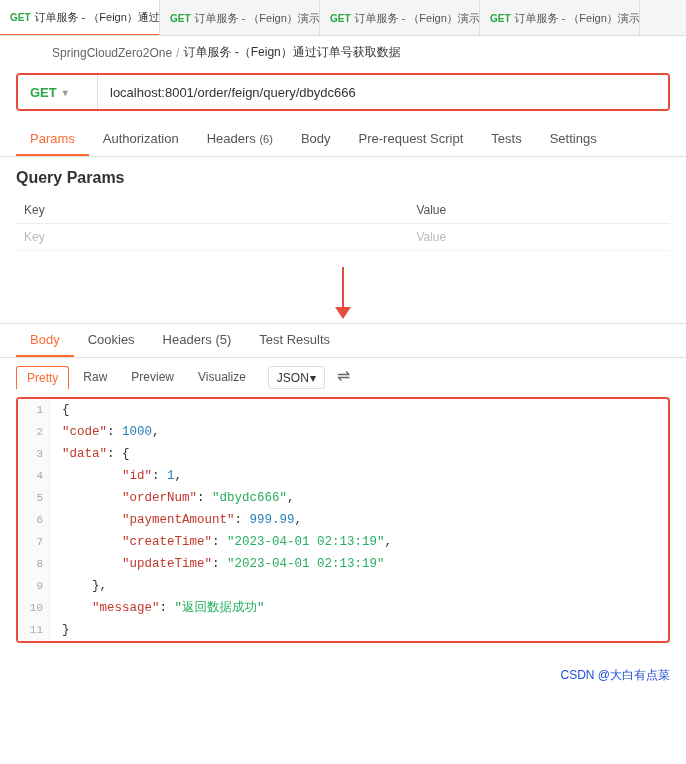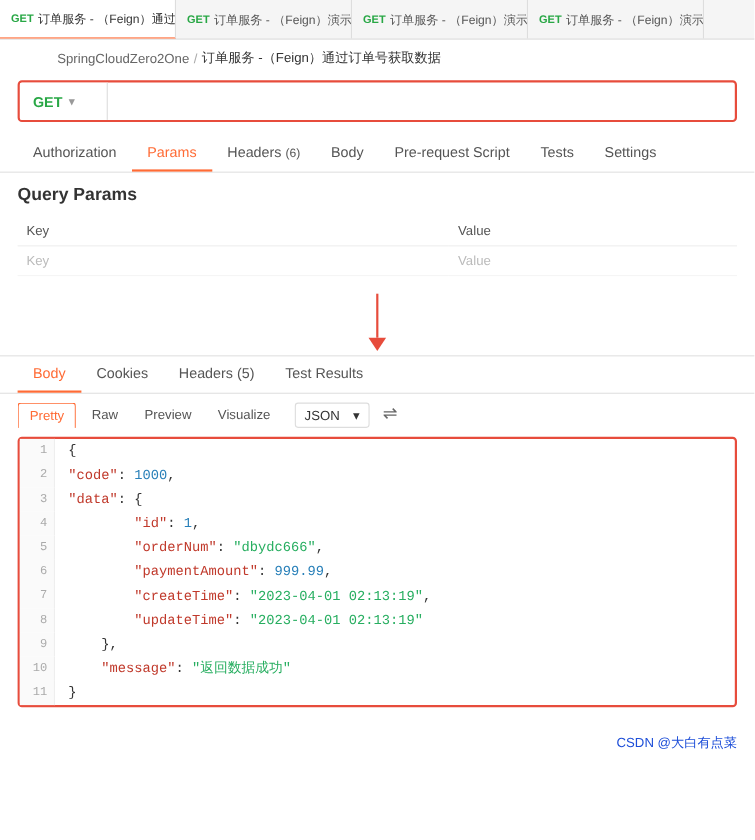--- a/index.html
+++ b/index.html
@@ -225,21 +225,21 @@
       background: #fff;
       color: #ff6b35;
       border: 1px solid #ff6b35;
       border-bottom: none;
       border-radius: 3px 3px 0 0;
     }
     .fmt-select {
       margin-left: 8px;
       display: flex;
       align-items: center;
-      gap: 12px;
+      gap: 1px;
       padding: 3px 8px;
       border: 1px solid #ddd;
       border-radius: 3px;
       font-size: 12px;
       color: #333;
       cursor: pointer;
     }
     .fmt-icon {
       margin-left: auto;
       color: #666;
@@ -322,29 +322,30 @@
   <span class="breadcrumb-sep">/</span>
   <span class="breadcrumb-current">订单服务 -（Feign）通过订单号获取数据</span>
 </div>
 
 <div class="url-bar-container">
   <div class="url-bar">
     <div class="method-select">
       <span>GET</span>
       <span class="method-chevron">▾</span>
     </div>
+    <input class="url-input" type="text" value="localhost:8001/order/feign/query/dbydc666" style="">
   </div>
 </div>
 
 <div class="request-tabs">
-  <div class="req-tab">
-    <span>Authorization</span>
-  </div>
   <div class="req-tab active">
     <span>Params</span>
+  </div>
+  <div class="req-tab">
+    <span>Authorization</span>
   </div>
   <div class="req-tab">
     <span>Headers</span>
     <span class="badge">(6)</span>
   </div>
   <div class="req-tab">
     <span>Body</span>
   </div>
   <div class="req-tab">
     <span>Pre-request Script</span>

